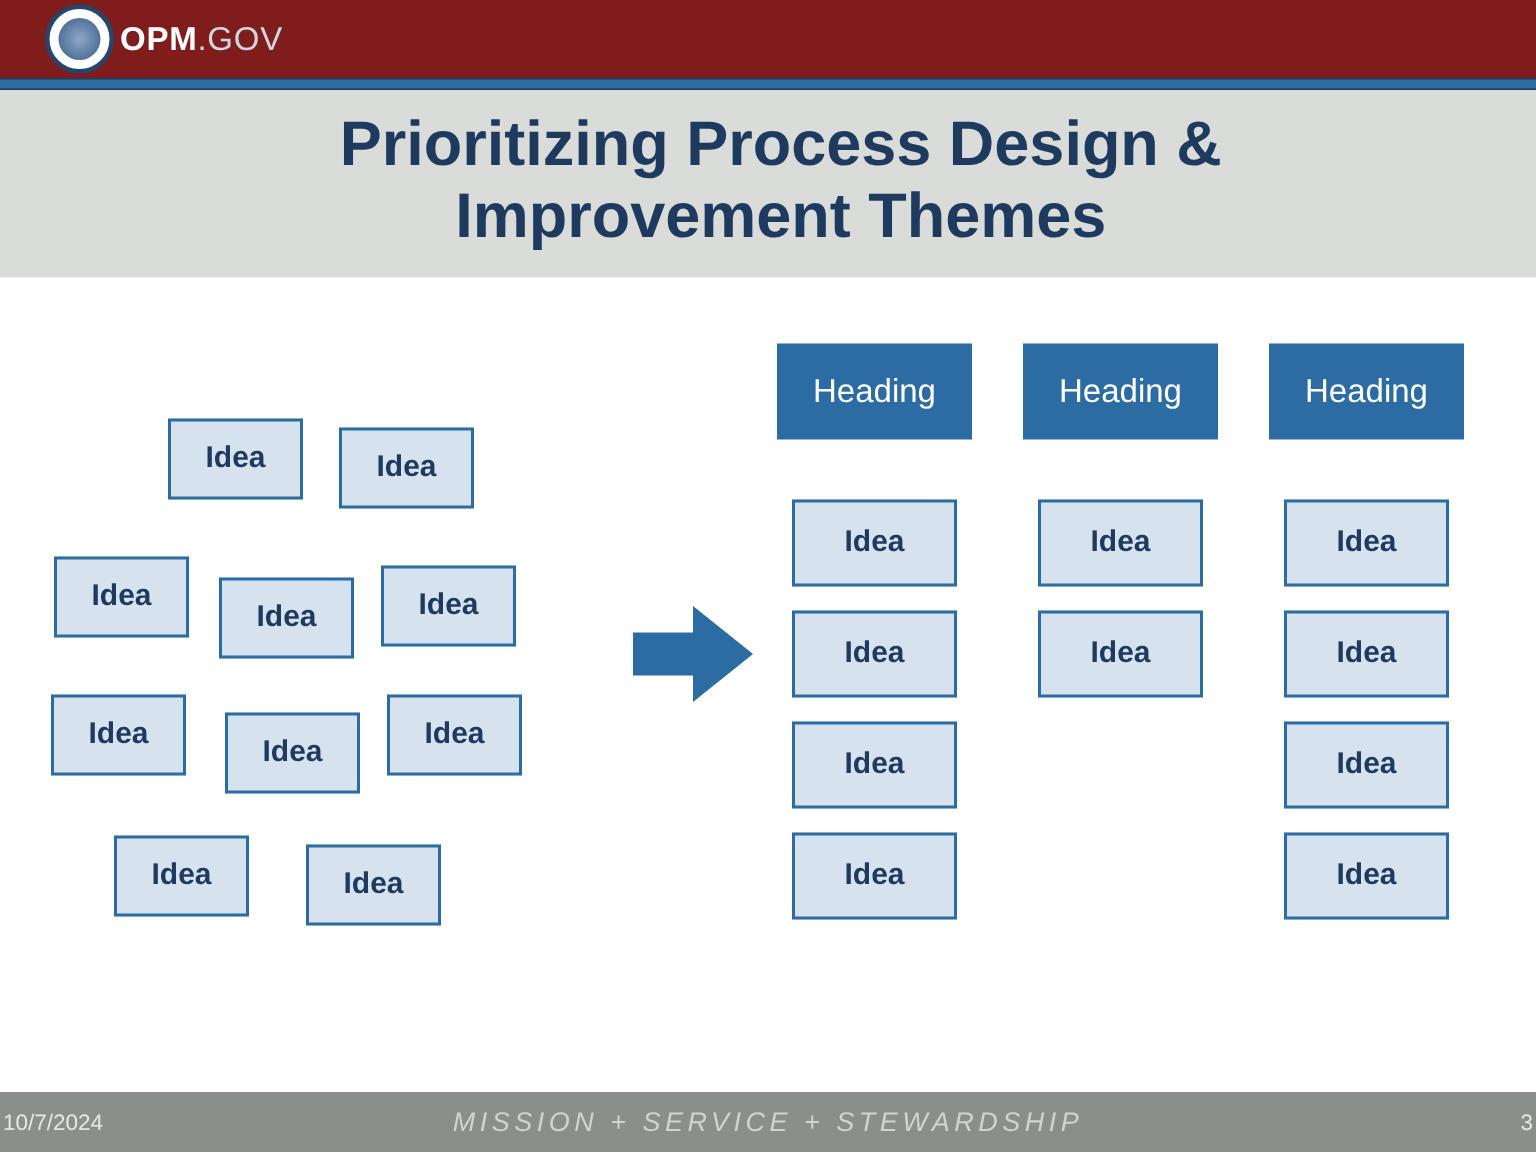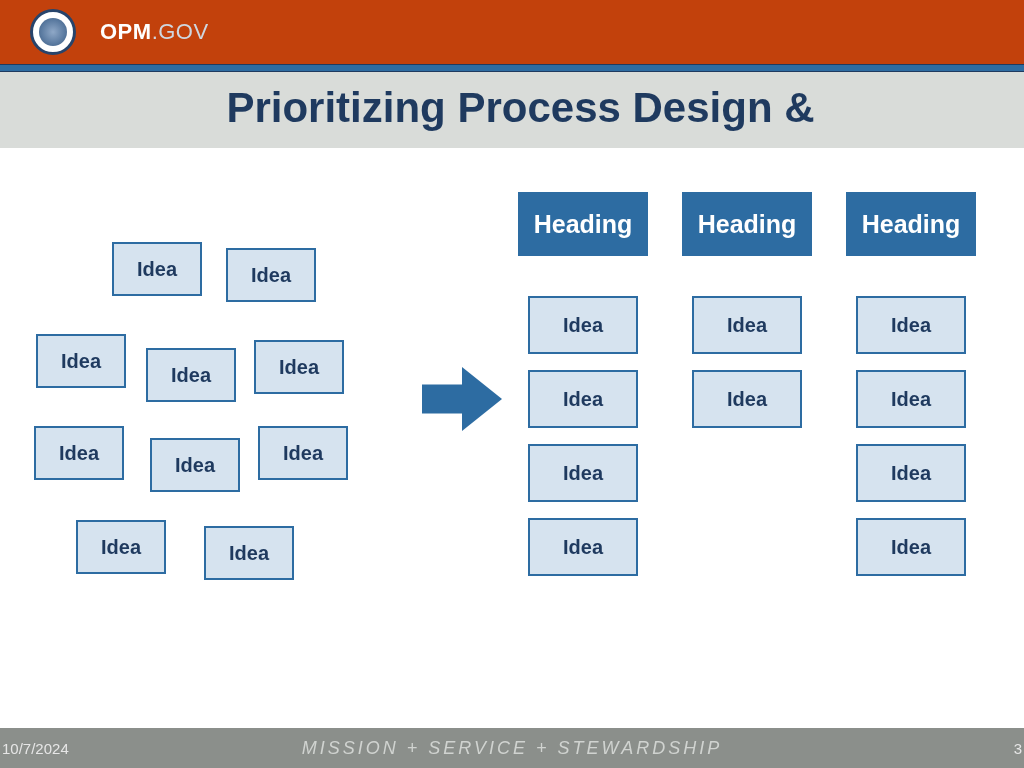--- a/index.html
+++ b/index.html
@@ -6,26 +6,26 @@
   body {
     width: 1024px;
     height: 768px;
     font-family: Arial, Helvetica, sans-serif;
     background: #ffffff;
     overflow: hidden;
     position: relative;
   }
   .topbar {
     width: 100%;
-    height: 64px;
-    background: #c2410c;
+    height: 52px;
+    background: #7f1d1d;
     display: flex;
     align-items: center;
     padding-left: 30px;
-    gap: 24px;
+    gap: 4px;
   }
   .seal {
     width: 46px;
     height: 46px;
     border-radius: 50%;
     background: #ffffff;
     border: 3px solid #27446b;
     display: flex;
     align-items: center;
     justify-content: center;
@@ -99,22 +99,22 @@
     display: flex;
     flex-direction: column;
     align-items: center;
     gap: 16px;
   }
   .col-heading {
     width: 130px;
     height: 64px;
     background: #2d6ca2;
     color: #ffffff;
-    font-weight: 700;
-    font-size: 25px;
+    font-weight: 400;
+    font-size: 22px;
     display: flex;
     align-items: center;
     justify-content: center;
   }
   .col-gap { height: 8px; }
   .idea-right {
     width: 110px;
     height: 58px;
     background: #d6e3ef;
     border: 2px solid #2d6ca2;
@@ -159,20 +159,21 @@
   </div>
   <div class="brand">
     <span>OPM</span><span class="light">.GOV</span>
   </div>
 </div>
 <div class="stripe"></div>
 
 <div class="title-band">
   <h1>
     <span>Prioritizing Process Design &amp;</span><br>
+    <span>Improvement Themes</span>
   </h1>
 </div>
 
 <div class="content">
 
   <div class="idea-box idea-left" style="left:112px; top:94px;">Idea</div>
   <div class="idea-box idea-left" style="left:226px; top:100px;">Idea</div>
   <div class="idea-box idea-left" style="left:36px;  top:186px;">Idea</div>
   <div class="idea-box idea-left" style="left:146px; top:200px;">Idea</div>
   <div class="idea-box idea-left" style="left:254px; top:192px;">Idea</div>

